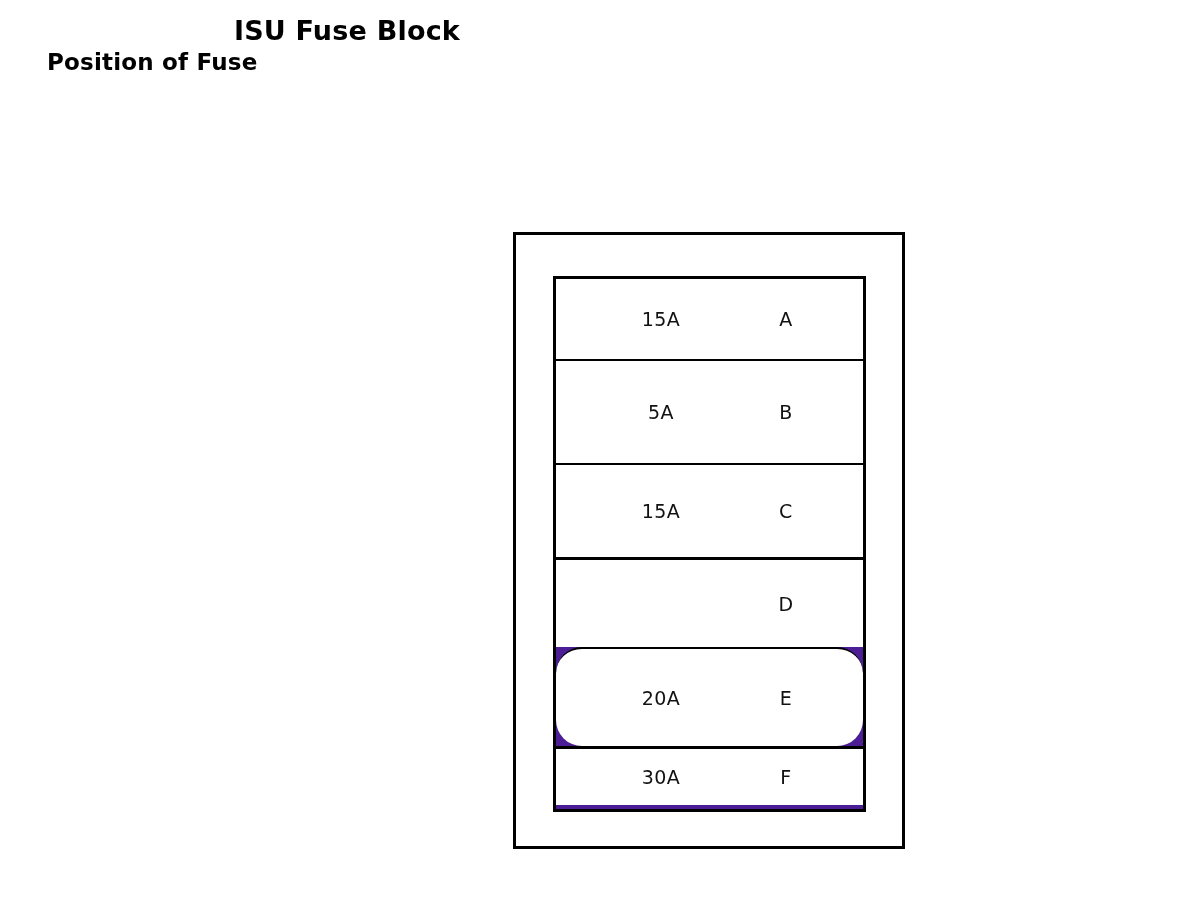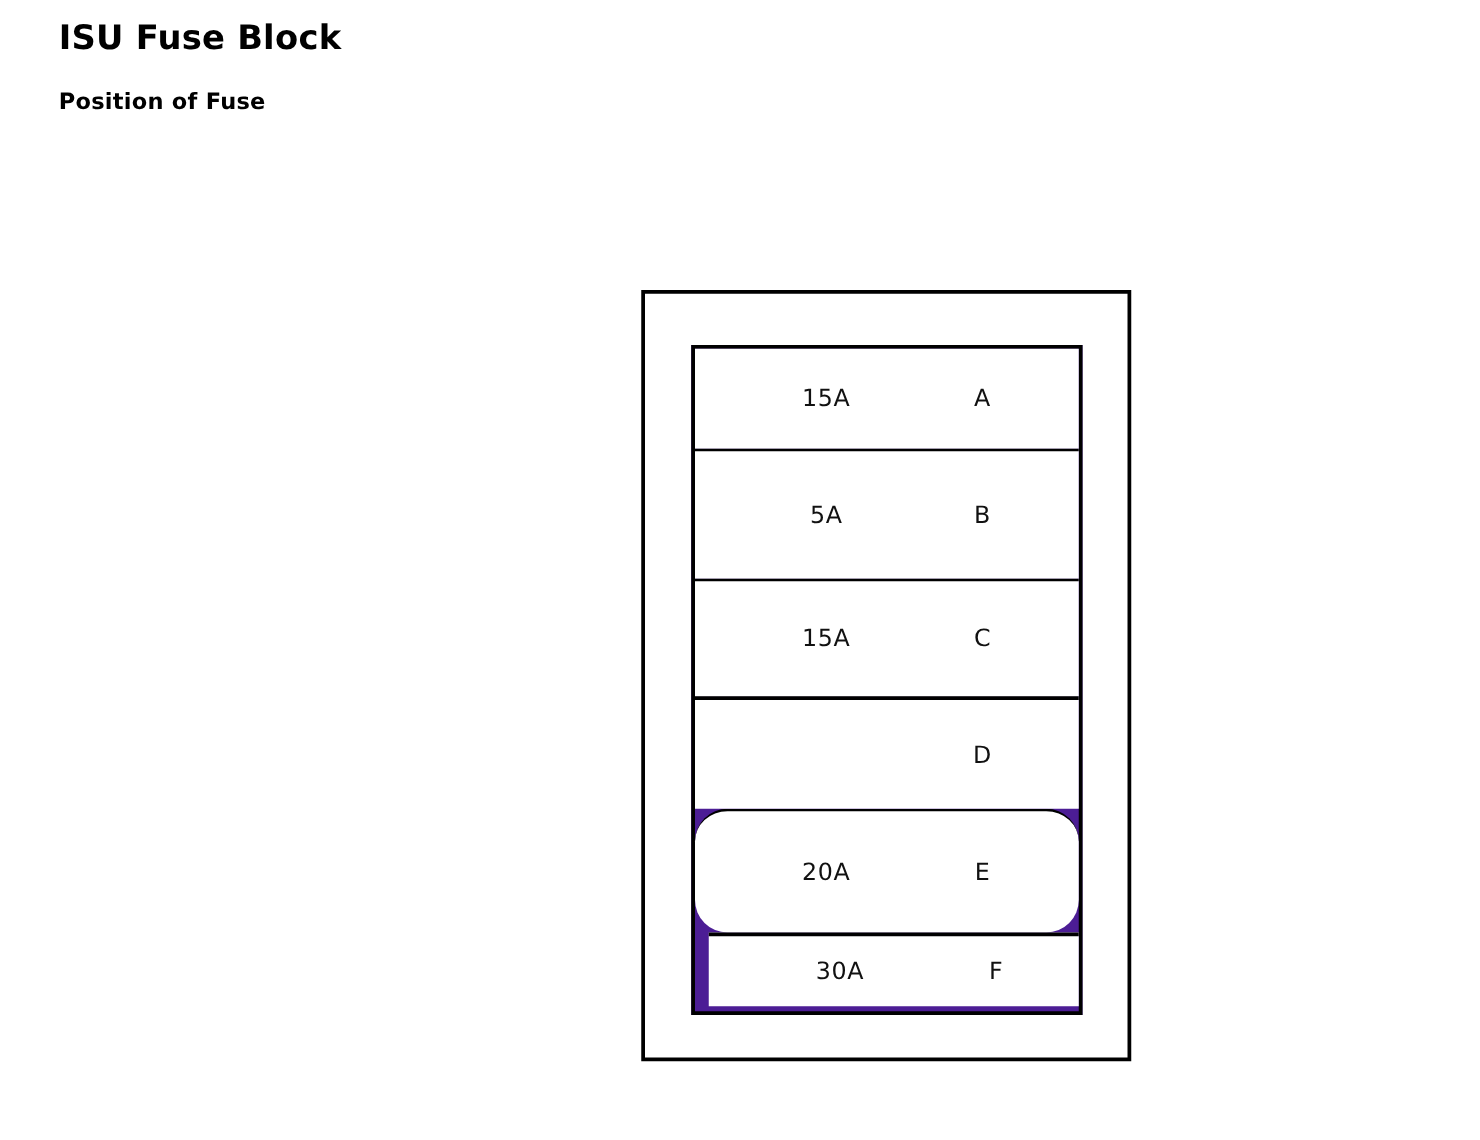--- a/index.html
+++ b/index.html
@@ -25,29 +25,29 @@
     width: 600px;
   }
   #page-title {
     font-family: "DejaVu Sans", sans-serif;
     font-size: 27px;
     font-weight: bold;
     line-height: 34px;
     letter-spacing: 0.2px;
     color: #000000;
     white-space: nowrap;
+    text-align: center;
   }
   #page-subtitle {
     font-family: "DejaVu Sans", sans-serif;
-    font-size: 18px;
+    font-size: 23px;
     font-weight: bold;
     line-height: 28px;
     letter-spacing: 0.2px;
     color: #000000;
-    margin-top: 20px;
     white-space: nowrap;
   }
 
   
   #diagram {
     position: absolute;
     left: 513px;
     top: 232px;
     width: 392px;
     height: 617px;
@@ -147,19 +147,19 @@
 
     <div class="fuse-row" style="height:90px;">
       <span class="fuse-label">D</span>
     </div>
 
     <div class="fuse-row thin-top" style="height:99px;border-radius:26px;">
       <span class="fuse-amp">20A</span>
       <span class="fuse-label">E</span>
     </div>
 
-    <div class="fuse-row" style="height:59px;margin-left:11px;">
+    <div class="fuse-row" style="height:59px;">
       <span class="fuse-amp">30A</span>
       <span class="fuse-label">F</span>
     </div>
 
   </div>
 </div>
 
 </body></html>

